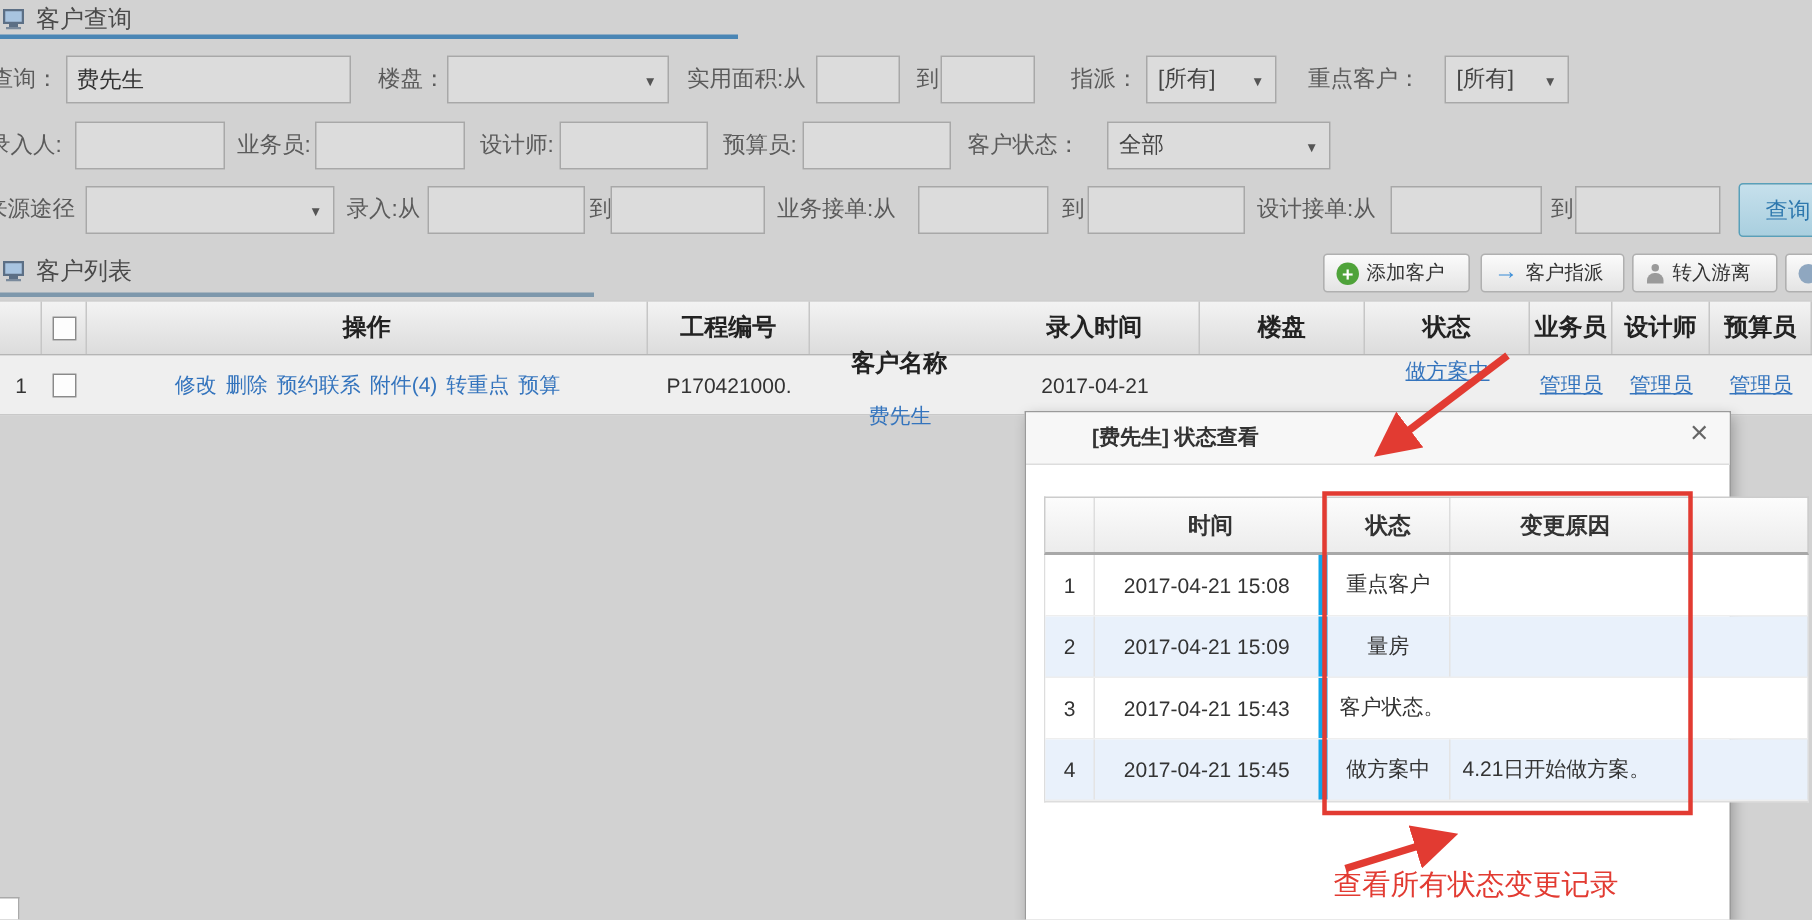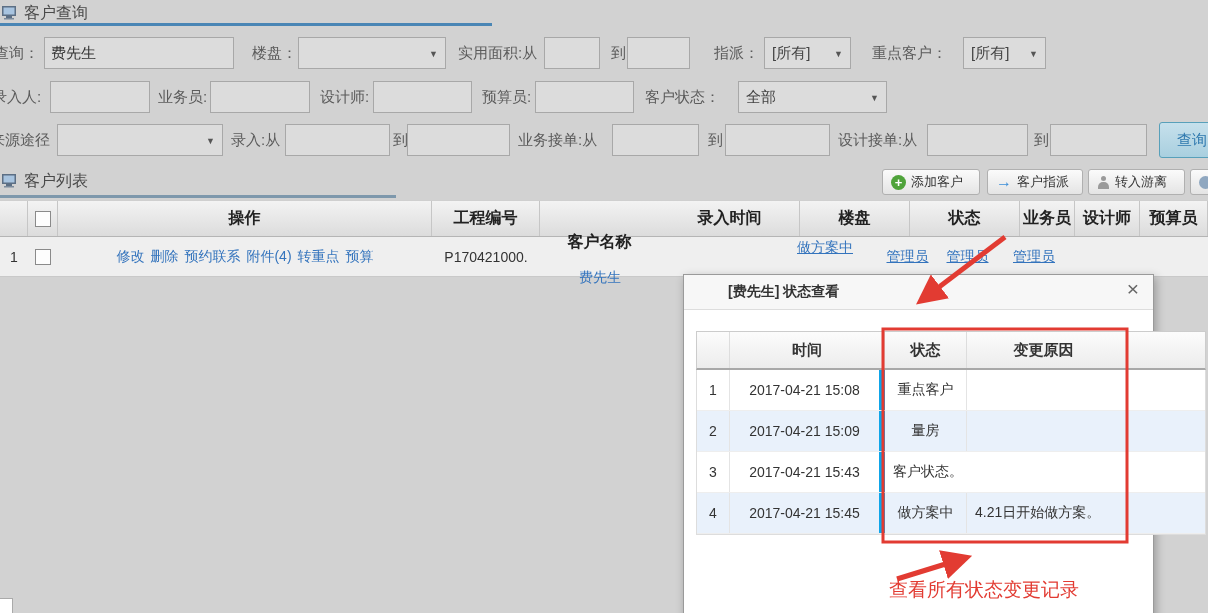--- a/index.html
+++ b/index.html
@@ -217,20 +217,21 @@
         <a class="lnk">删除</a>
         <a class="lnk">预约联系</a>
         <a class="lnk">附件(4)</a>
         <a class="lnk">转重点</a>
         <a class="lnk">预算</a>
       </div>
       <div class="c3">P170421000.</div>
       <div class="c4">
         <a class="lnk">费先生</a>
       </div>
+      <div class="c5">2017-04-21</div>
       <div class="c6"></div>
       <div class="c7 cell-status">
         <a class="lnk u">做方案中</a>
       </div>
       <div class="c8">
         <a class="lnk u">管理员</a>
       </div>
       <div class="c9">
         <a class="lnk u">管理员</a>
       </div>

